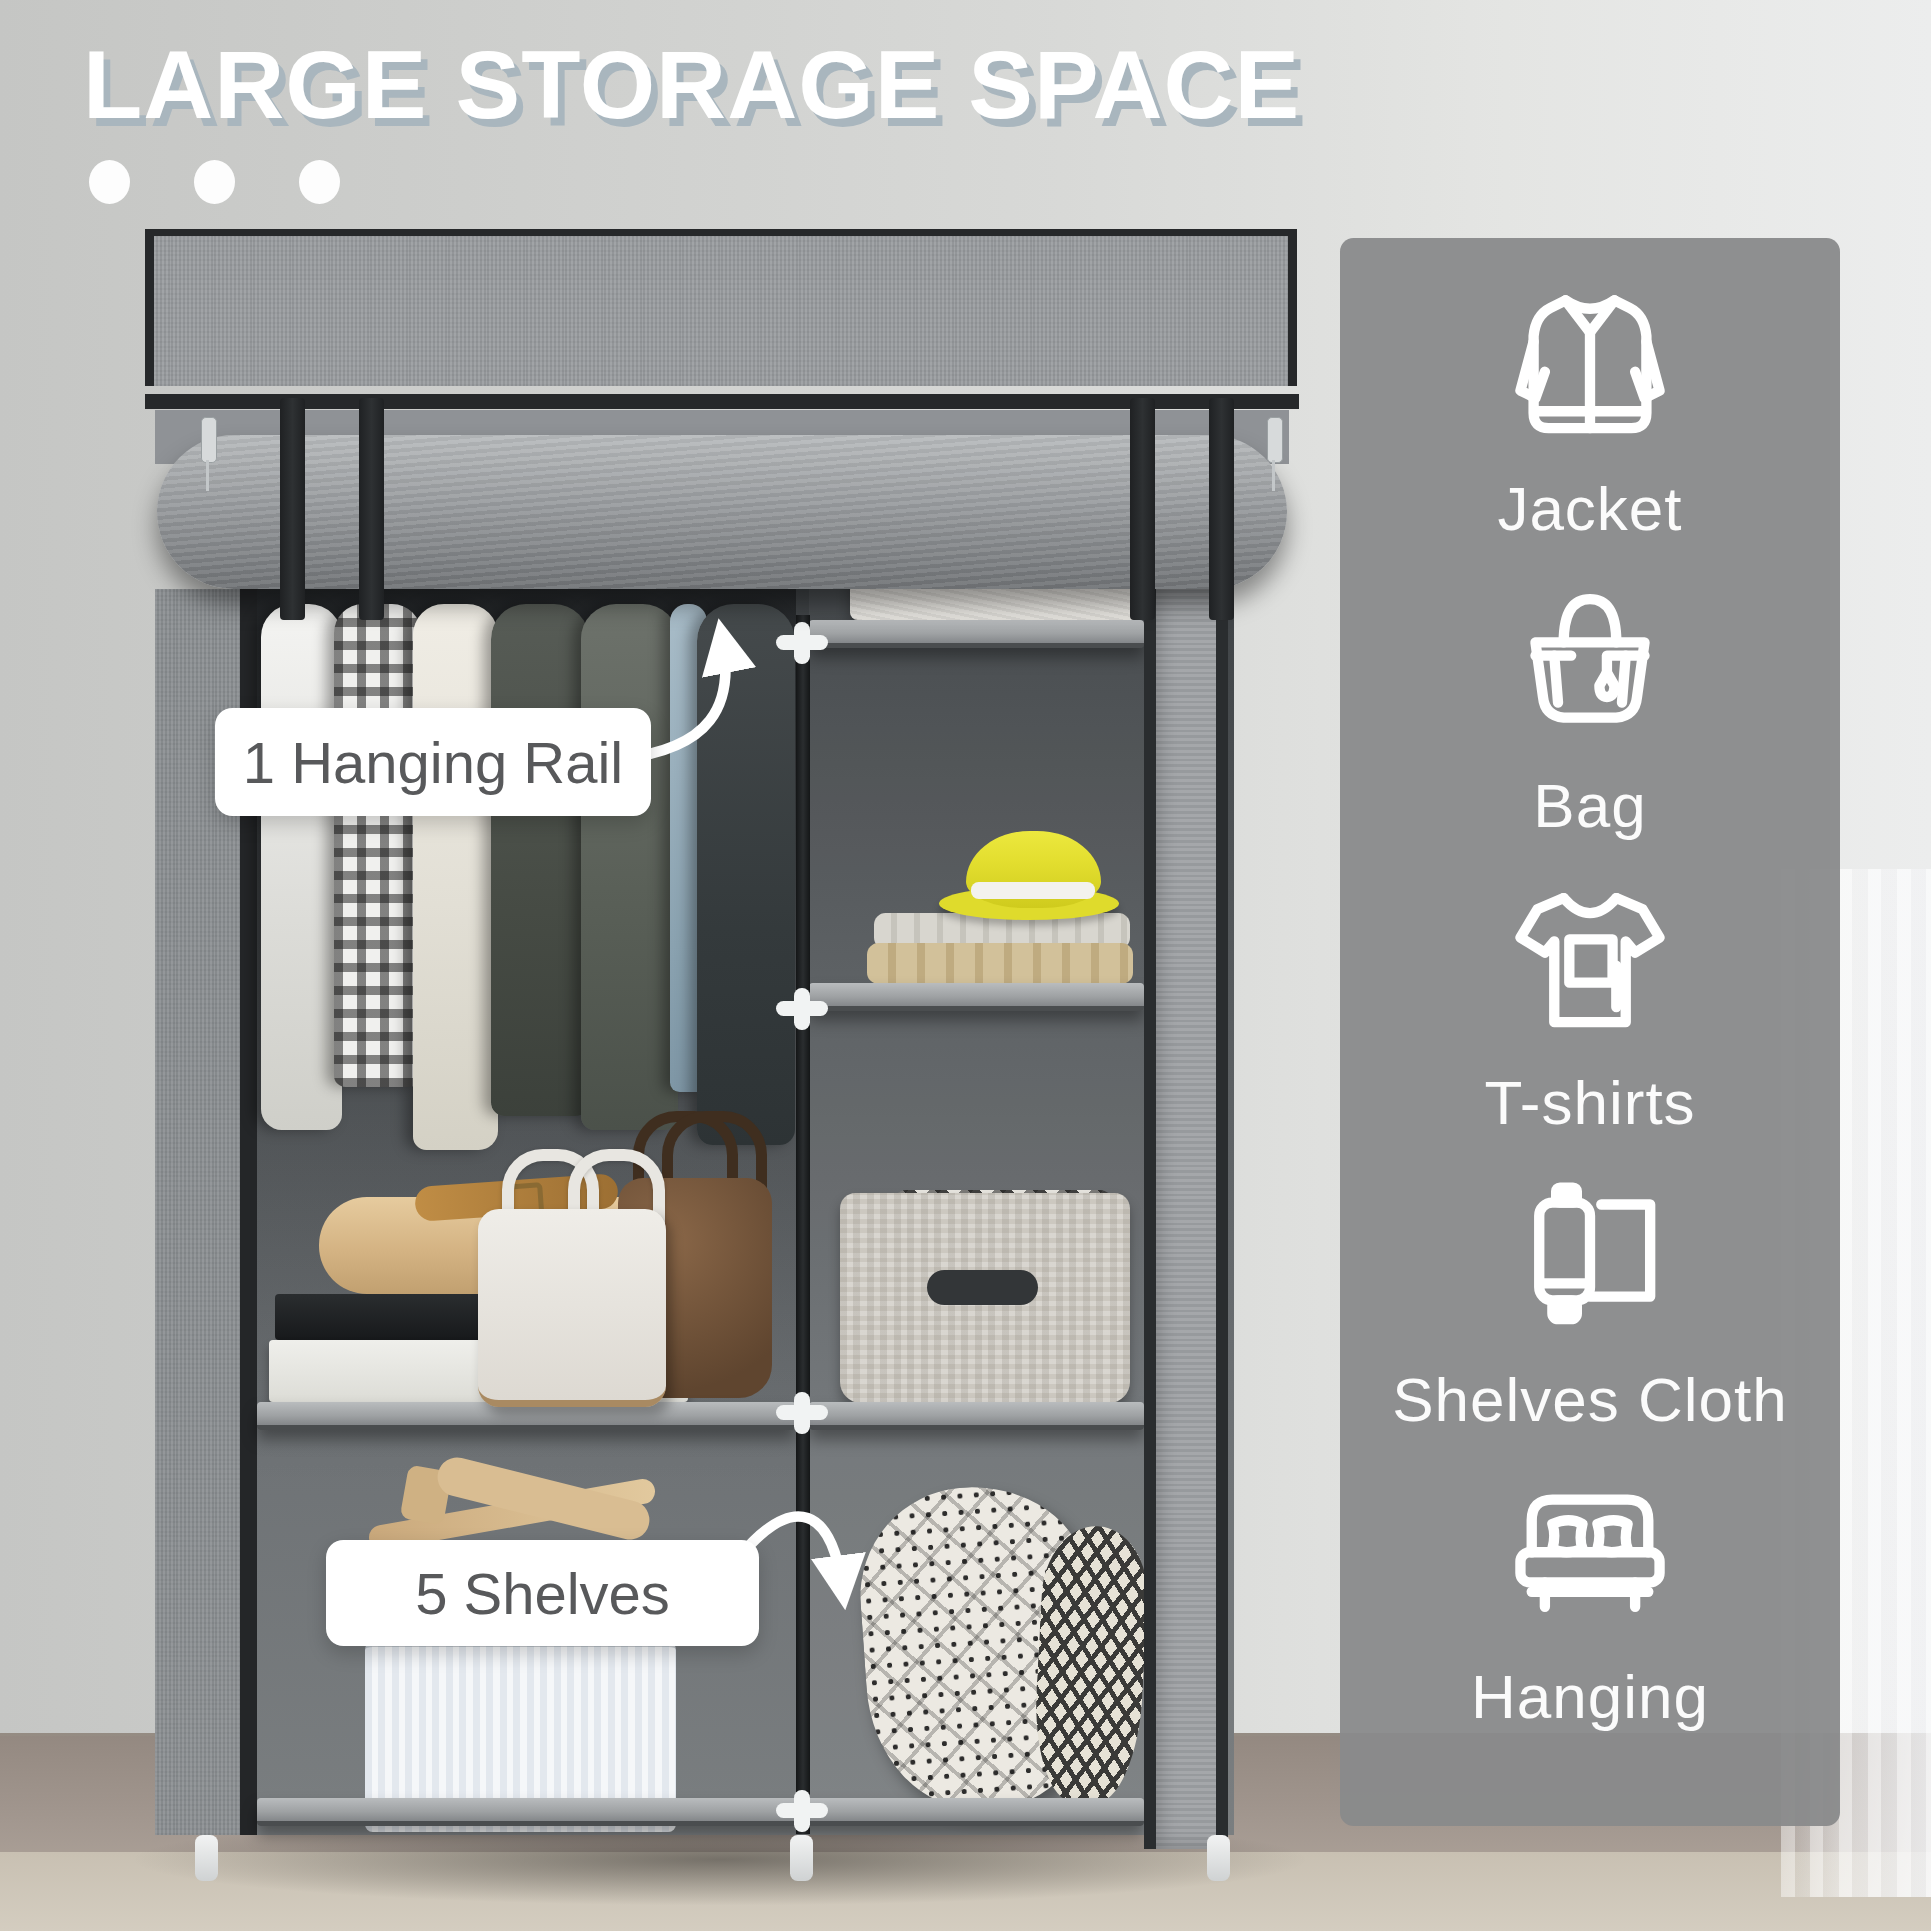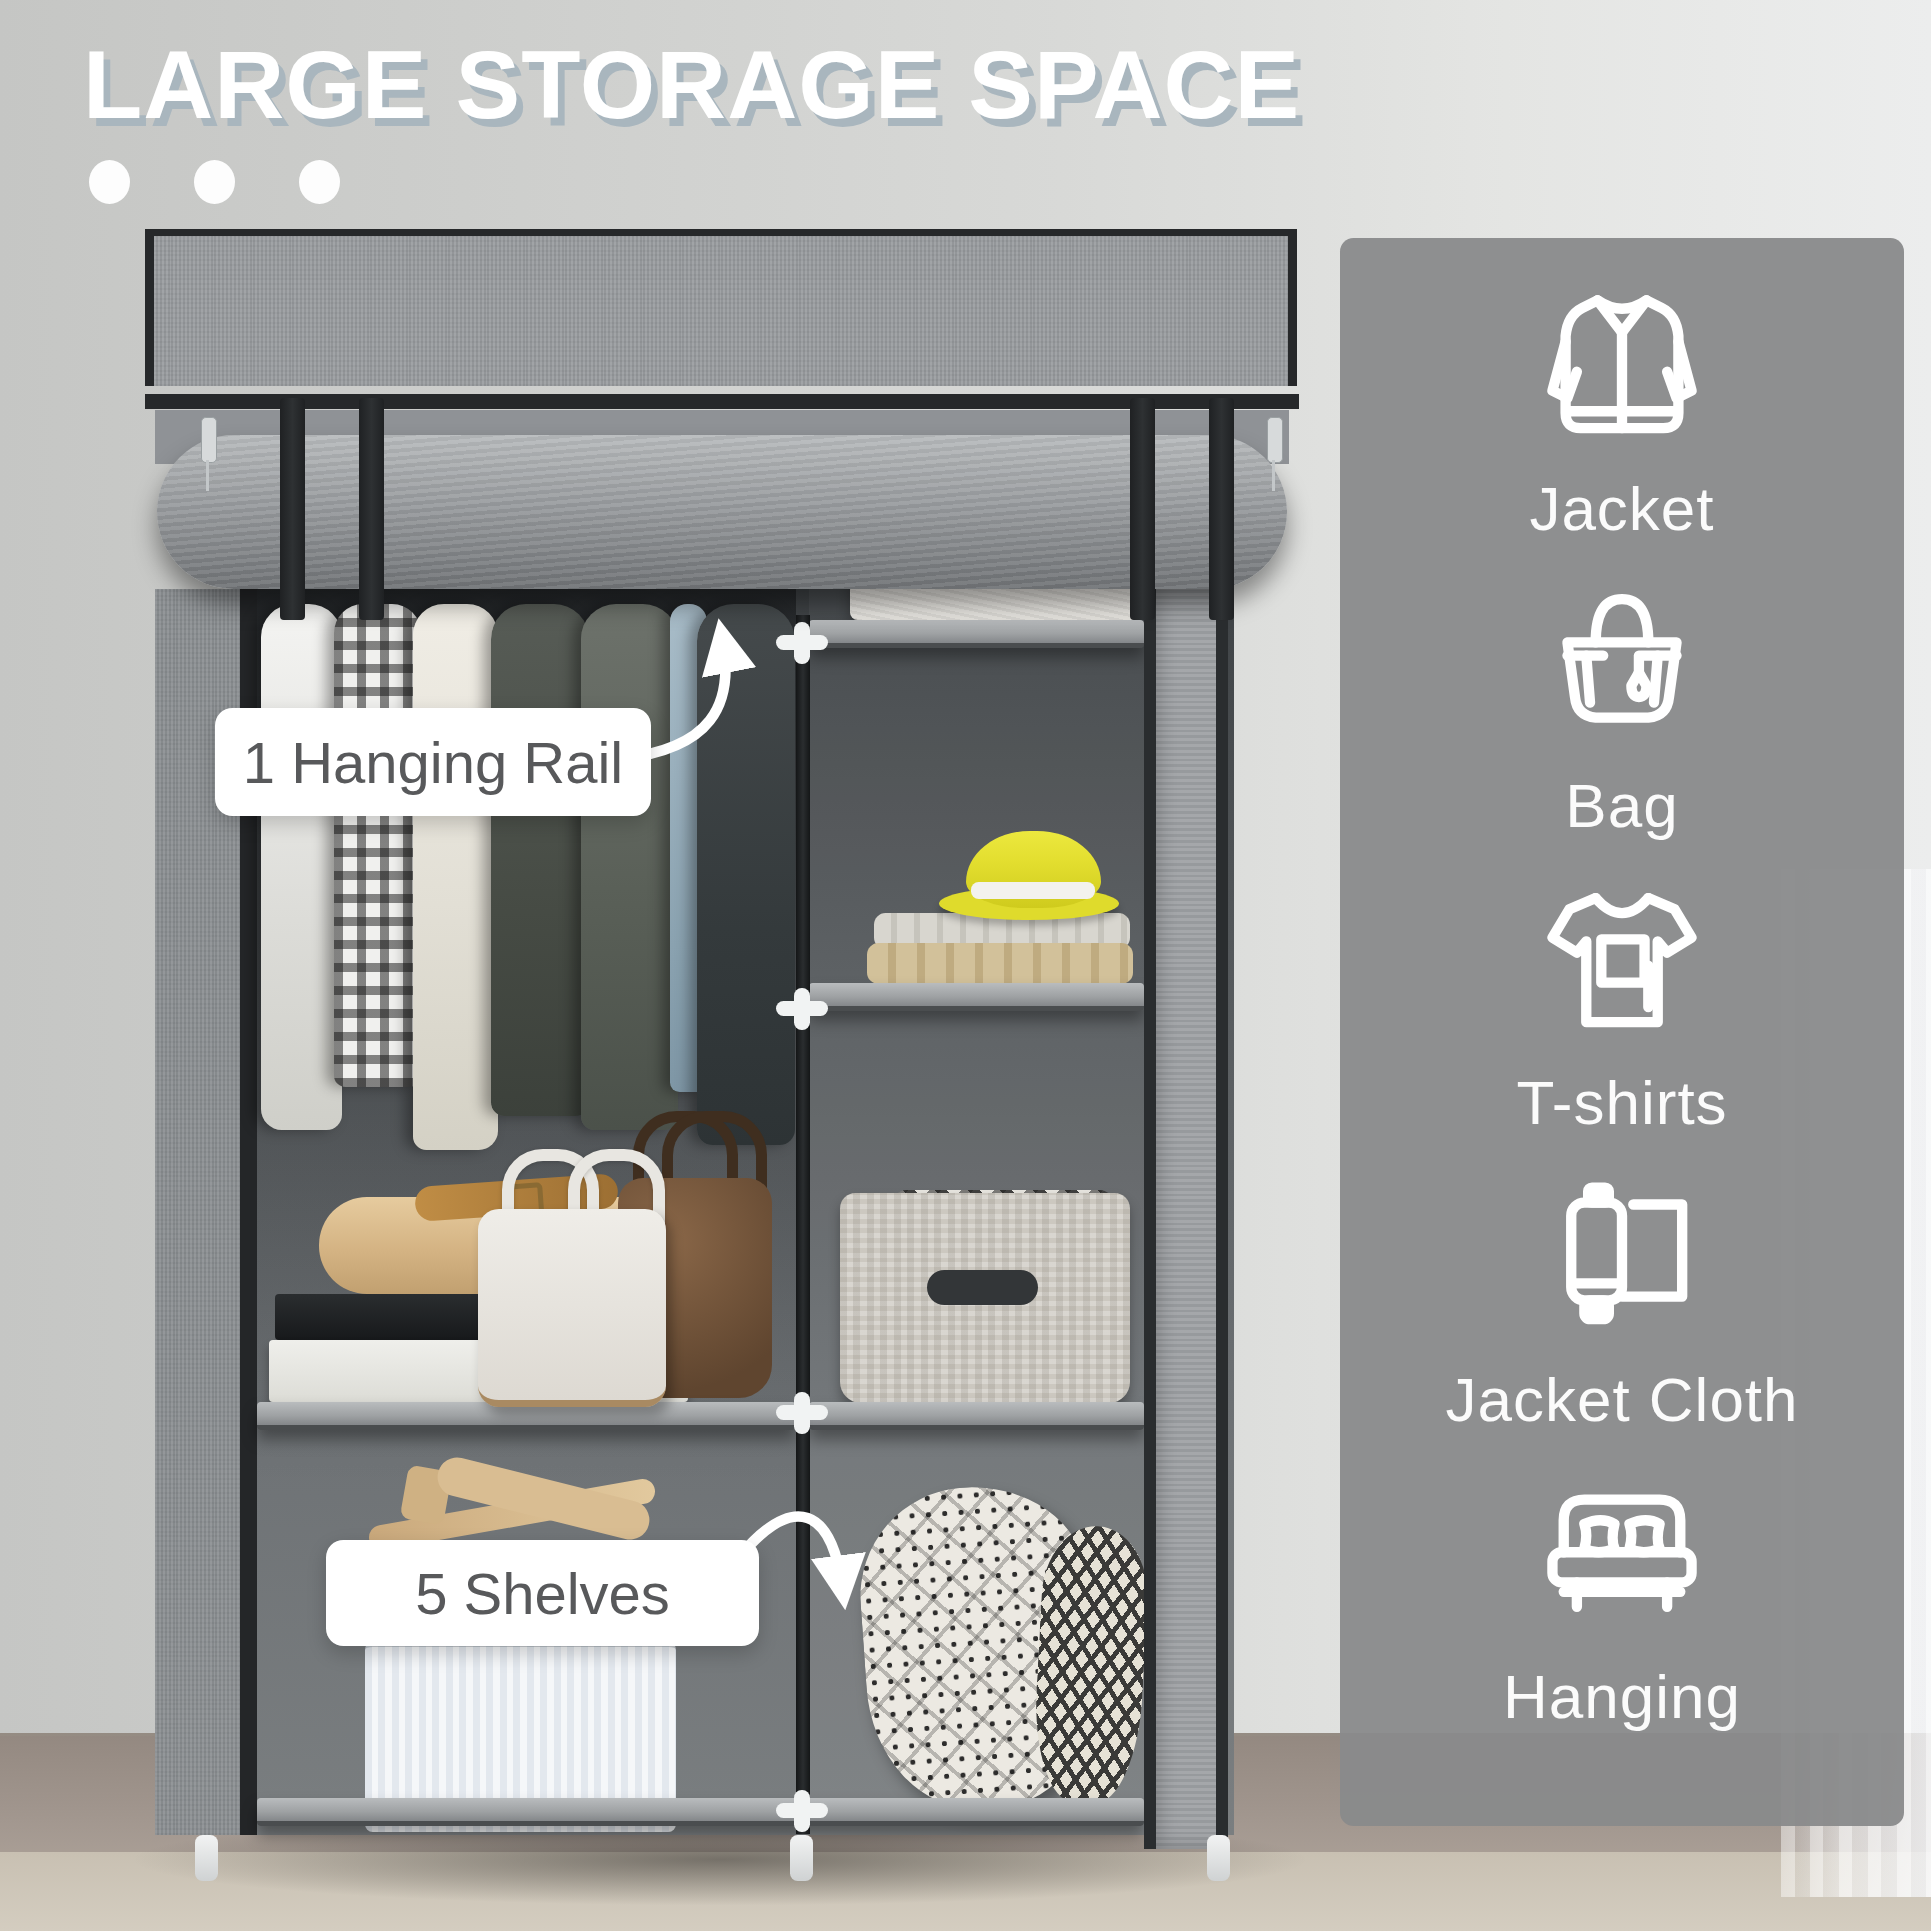--- a/index.html
+++ b/index.html
@@ -178,21 +178,21 @@
 
   
   .callout{position:absolute;z-index:32;display:flex;align-items:center;justify-content:center;
     background:var(--callout-bg,#ffffff);border-radius:17.4px;box-shadow:0 7.7px 19.3px rgba(0,0,0,.18);margin-left:36px;}
   .callout span{font-size:58px;color:var(--callout-text,#58595b);font-weight:400;white-space:nowrap;}
   .callout.rail{left:179px;top:708px;width:436px;height:108px;}
   .callout.shelves{left:290px;top:1540px;width:433px;height:106px;}
   .arrows{position:absolute;left:0;top:0;width:1931px;height:1931px;z-index:31;pointer-events:none;}
 
   
-  .sidebar{position:absolute;left:1340px;top:238px;width:564px;height:1588px;z-index:20;
+  .sidebar{position:absolute;left:1340px;top:238px;width:500px;height:1588px;z-index:20;
     border-radius:13.5px;background:rgba(137,138,139,.95);display:flex;flex-direction:column;
     align-items:center;padding-top:13.5px;box-sizing:border-box;}
   .side-item{height:297px;display:flex;flex-direction:column;align-items:center;justify-content:flex-end;}
   .side-item svg{display:block;margin-bottom:5.8px;}
   .side-item .lbl{font-size:62px;color:#fbfbfb;letter-spacing:1px;line-height:81px;height:81px;}
   .icon-stroke{stroke:#ffffff;fill:none;stroke-width:5.5;stroke-linecap:round;stroke-linejoin:round;}
 </style>
 </head>
 <body>
 
@@ -347,21 +347,21 @@
     <div class="side-item">
       <svg width="188" height="188" viewBox="0 0 100 100">
         <g class="icon-stroke">
           <rect x="23" y="20" width="27" height="52" rx="7"></rect>
           <rect x="32" y="12" width="11" height="8" rx="2" fill="#ffffff"></rect>
           <rect x="30" y="72" width="13" height="10" rx="3" fill="#ffffff"></rect>
           <path d="M25 63 H48"></path>
           <path d="M56 21 H82 V70 H50"></path>
         </g>
       </svg>
-      <span class="lbl">Jacket Cloth</span>
+      <span class="lbl">Shelves Cloth</span>
     </div>
 
     <div class="side-item">
       <svg width="188" height="188" viewBox="0 0 100 100">
         <g class="icon-stroke">
           <path d="M19 48 V31 Q19 20 30 20 H70 Q81 20 81 31 V48"></path>
           <path d="M30 33 Q39 29 46 33 Q44 41 46 46 Q37 50 30 46 Q32 39 30 33 Z"></path>
           <path d="M54 33 Q63 29 70 33 Q68 41 70 46 Q61 50 54 46 Q56 39 54 33 Z"></path>
           <rect x="13" y="48" width="74" height="16" rx="5"></rect>
           <path d="M19 69 H81"></path>

